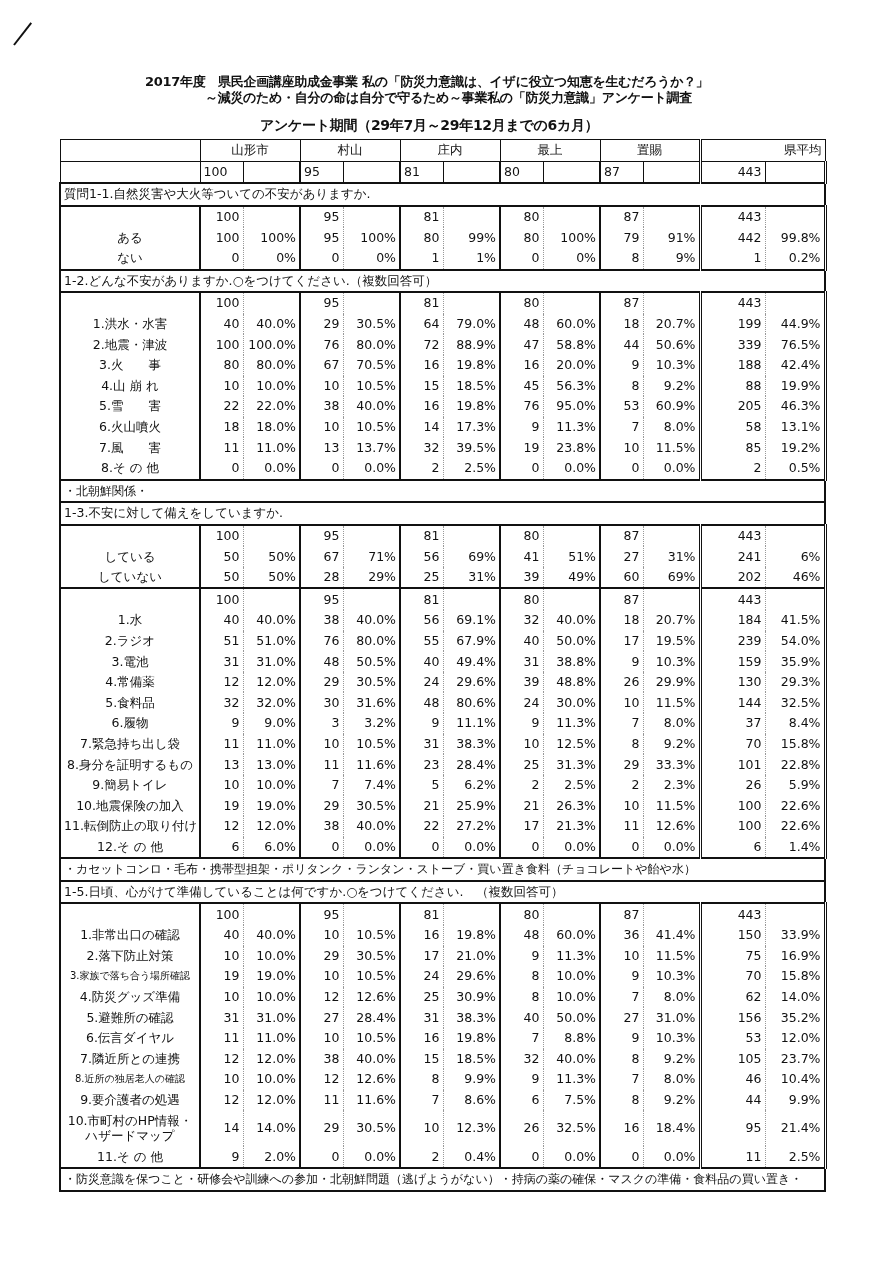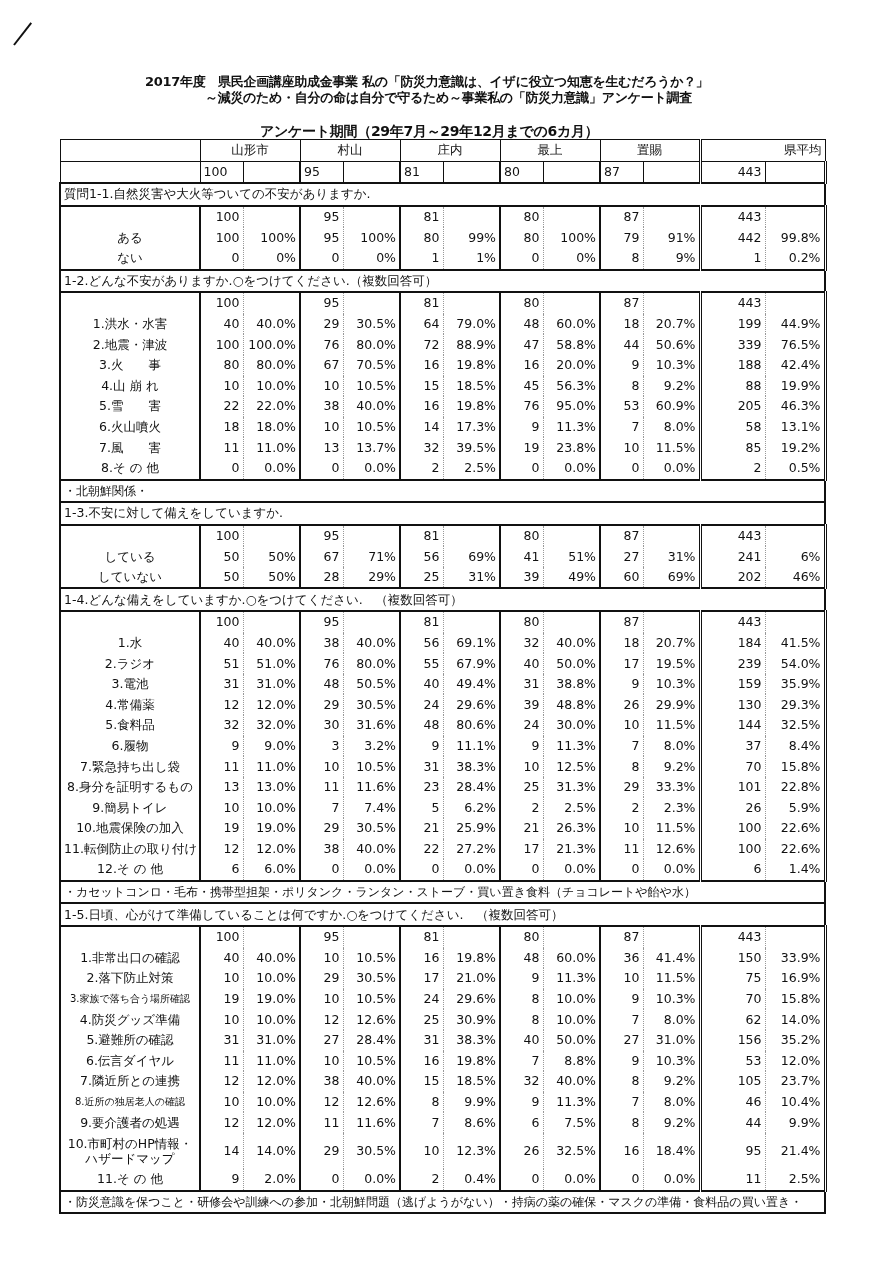--- a/index.html
+++ b/index.html
@@ -3,21 +3,21 @@
 <meta charset="utf-8">
 <style>
   html, body { margin: 0; padding: 0; background: #ffffff; }
   body { width: 884px; height: 1280px; position: relative; overflow: hidden;
          font-family: "DejaVu Sans", "Liberation Sans", sans-serif; color: #111; }
   .slash { position: absolute; left: 14px; top: 14px; width: 28px; height: 2px;
            background: #111; transform: rotate(-52deg); transform-origin: left center; top: 44px; }
   .title1, .title2 { position: absolute; font-size: 13px; font-weight: bold; white-space: nowrap; letter-spacing: -0.3px; }
   .title1 { left: 145px; top: 73px; }
   .title2 { left: 205px; top: 89px; }
-  .period { position: absolute; left: 260px; top: 123px; font-size: 14px; font-weight: bold; white-space: nowrap; letter-spacing: -0.3px; }
+  .period { position: absolute; left: 260px; top: 117px; font-size: 14px; font-weight: bold; white-space: nowrap; letter-spacing: -0.3px; }
 
   table.survey { position: absolute; left: 59px; top: 139px; width: 757px;
                  border-collapse: collapse; table-layout: fixed; font-size: 12.5px; }
   table.survey td { padding: 0 3px; height: 20.6px; line-height: 20px; white-space: nowrap; overflow: hidden; }
   col.c-label { width: 140px; }
   col.c-n { width: 43px; }
   col.c-p { width: 57px; }
   col.c-avg-n { width: 65px; }
   col.c-avg-p { width: 60px; }
   .hdr td { border: 1.5px solid #111; text-align: center; font-weight: normal; }
@@ -314,23 +314,20 @@
         <td class="p">29%</td>
         <td class="n">25</td>
         <td class="p">31%</td>
         <td class="n">39</td>
         <td class="p">49%</td>
         <td class="n">60</td>
         <td class="p">69%</td>
         <td class="n avgn">202</td>
         <td class="p avgp">46%</td>
       </tr>
-      <tr class="section">
-        <td colspan="13">1-4.どんな備えをしていますか.○をつけてください.　（複数回答可）</td>
-      </tr>
       <tr class="grp-start">
         <td class="lbl"></td>
         <td class="n">100</td>
         <td class="p"></td>
         <td class="n">95</td>
         <td class="p"></td>
         <td class="n">81</td>
         <td class="p"></td>
         <td class="n">80</td>
         <td class="p"></td>

